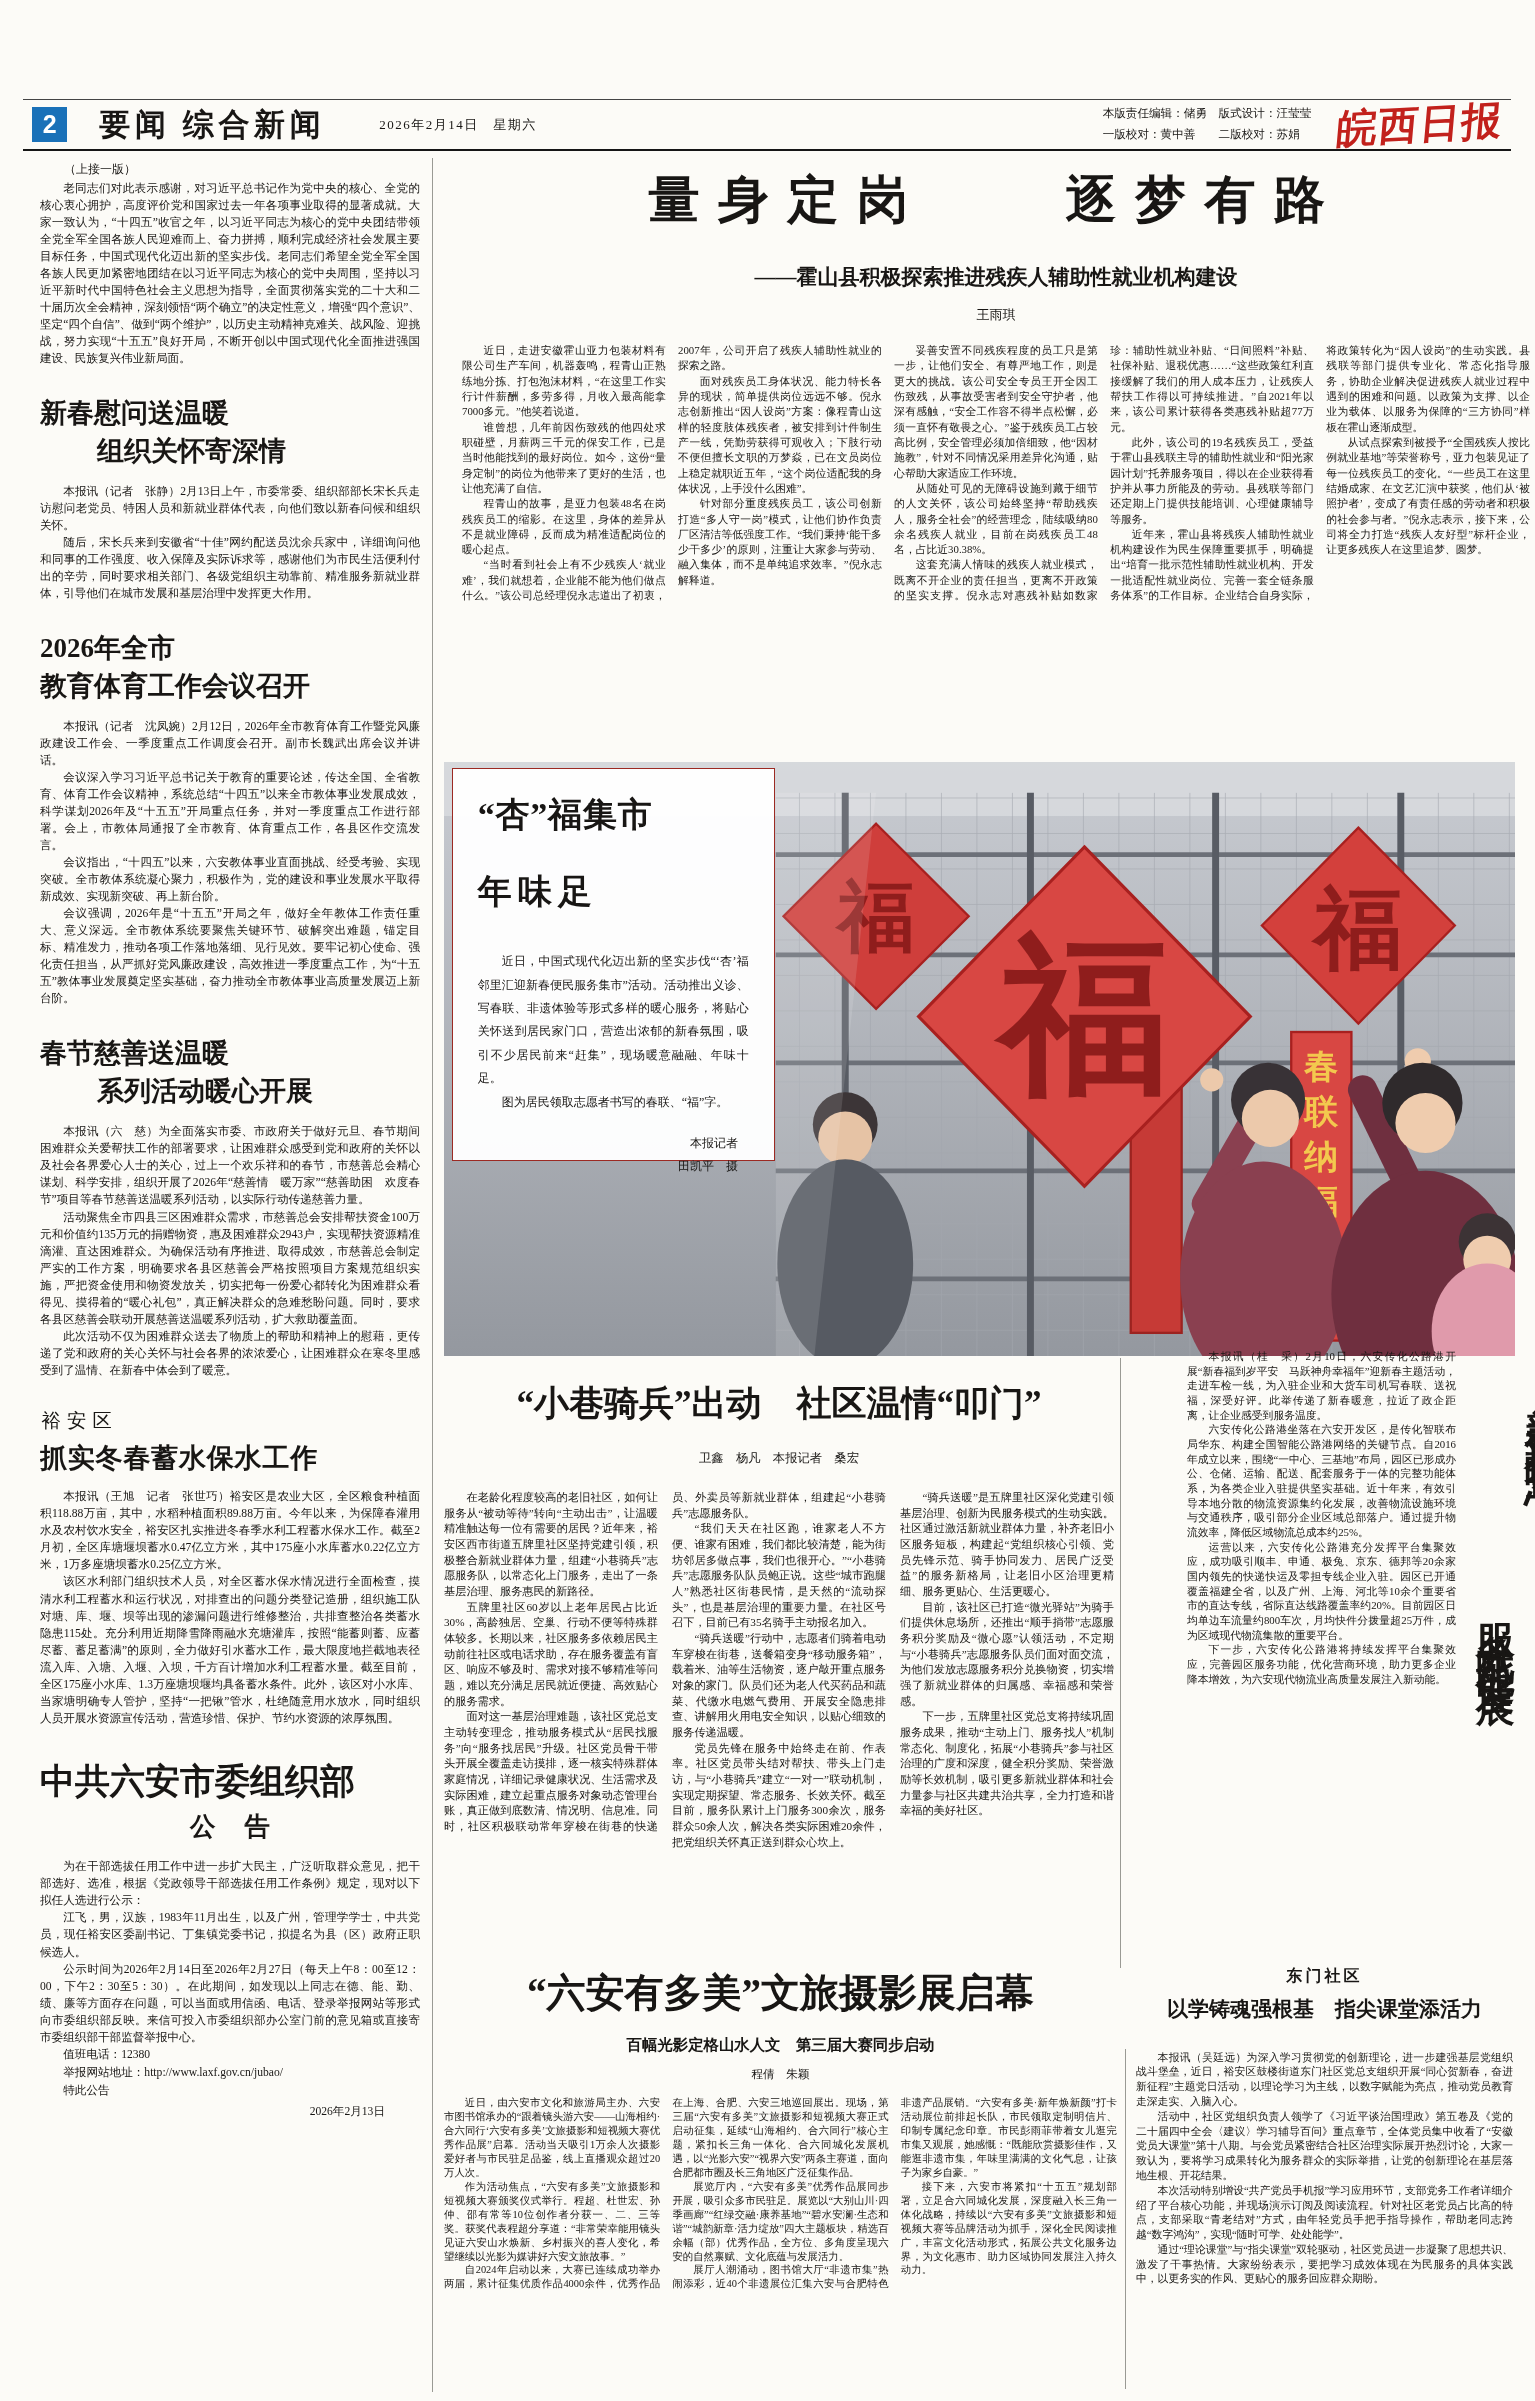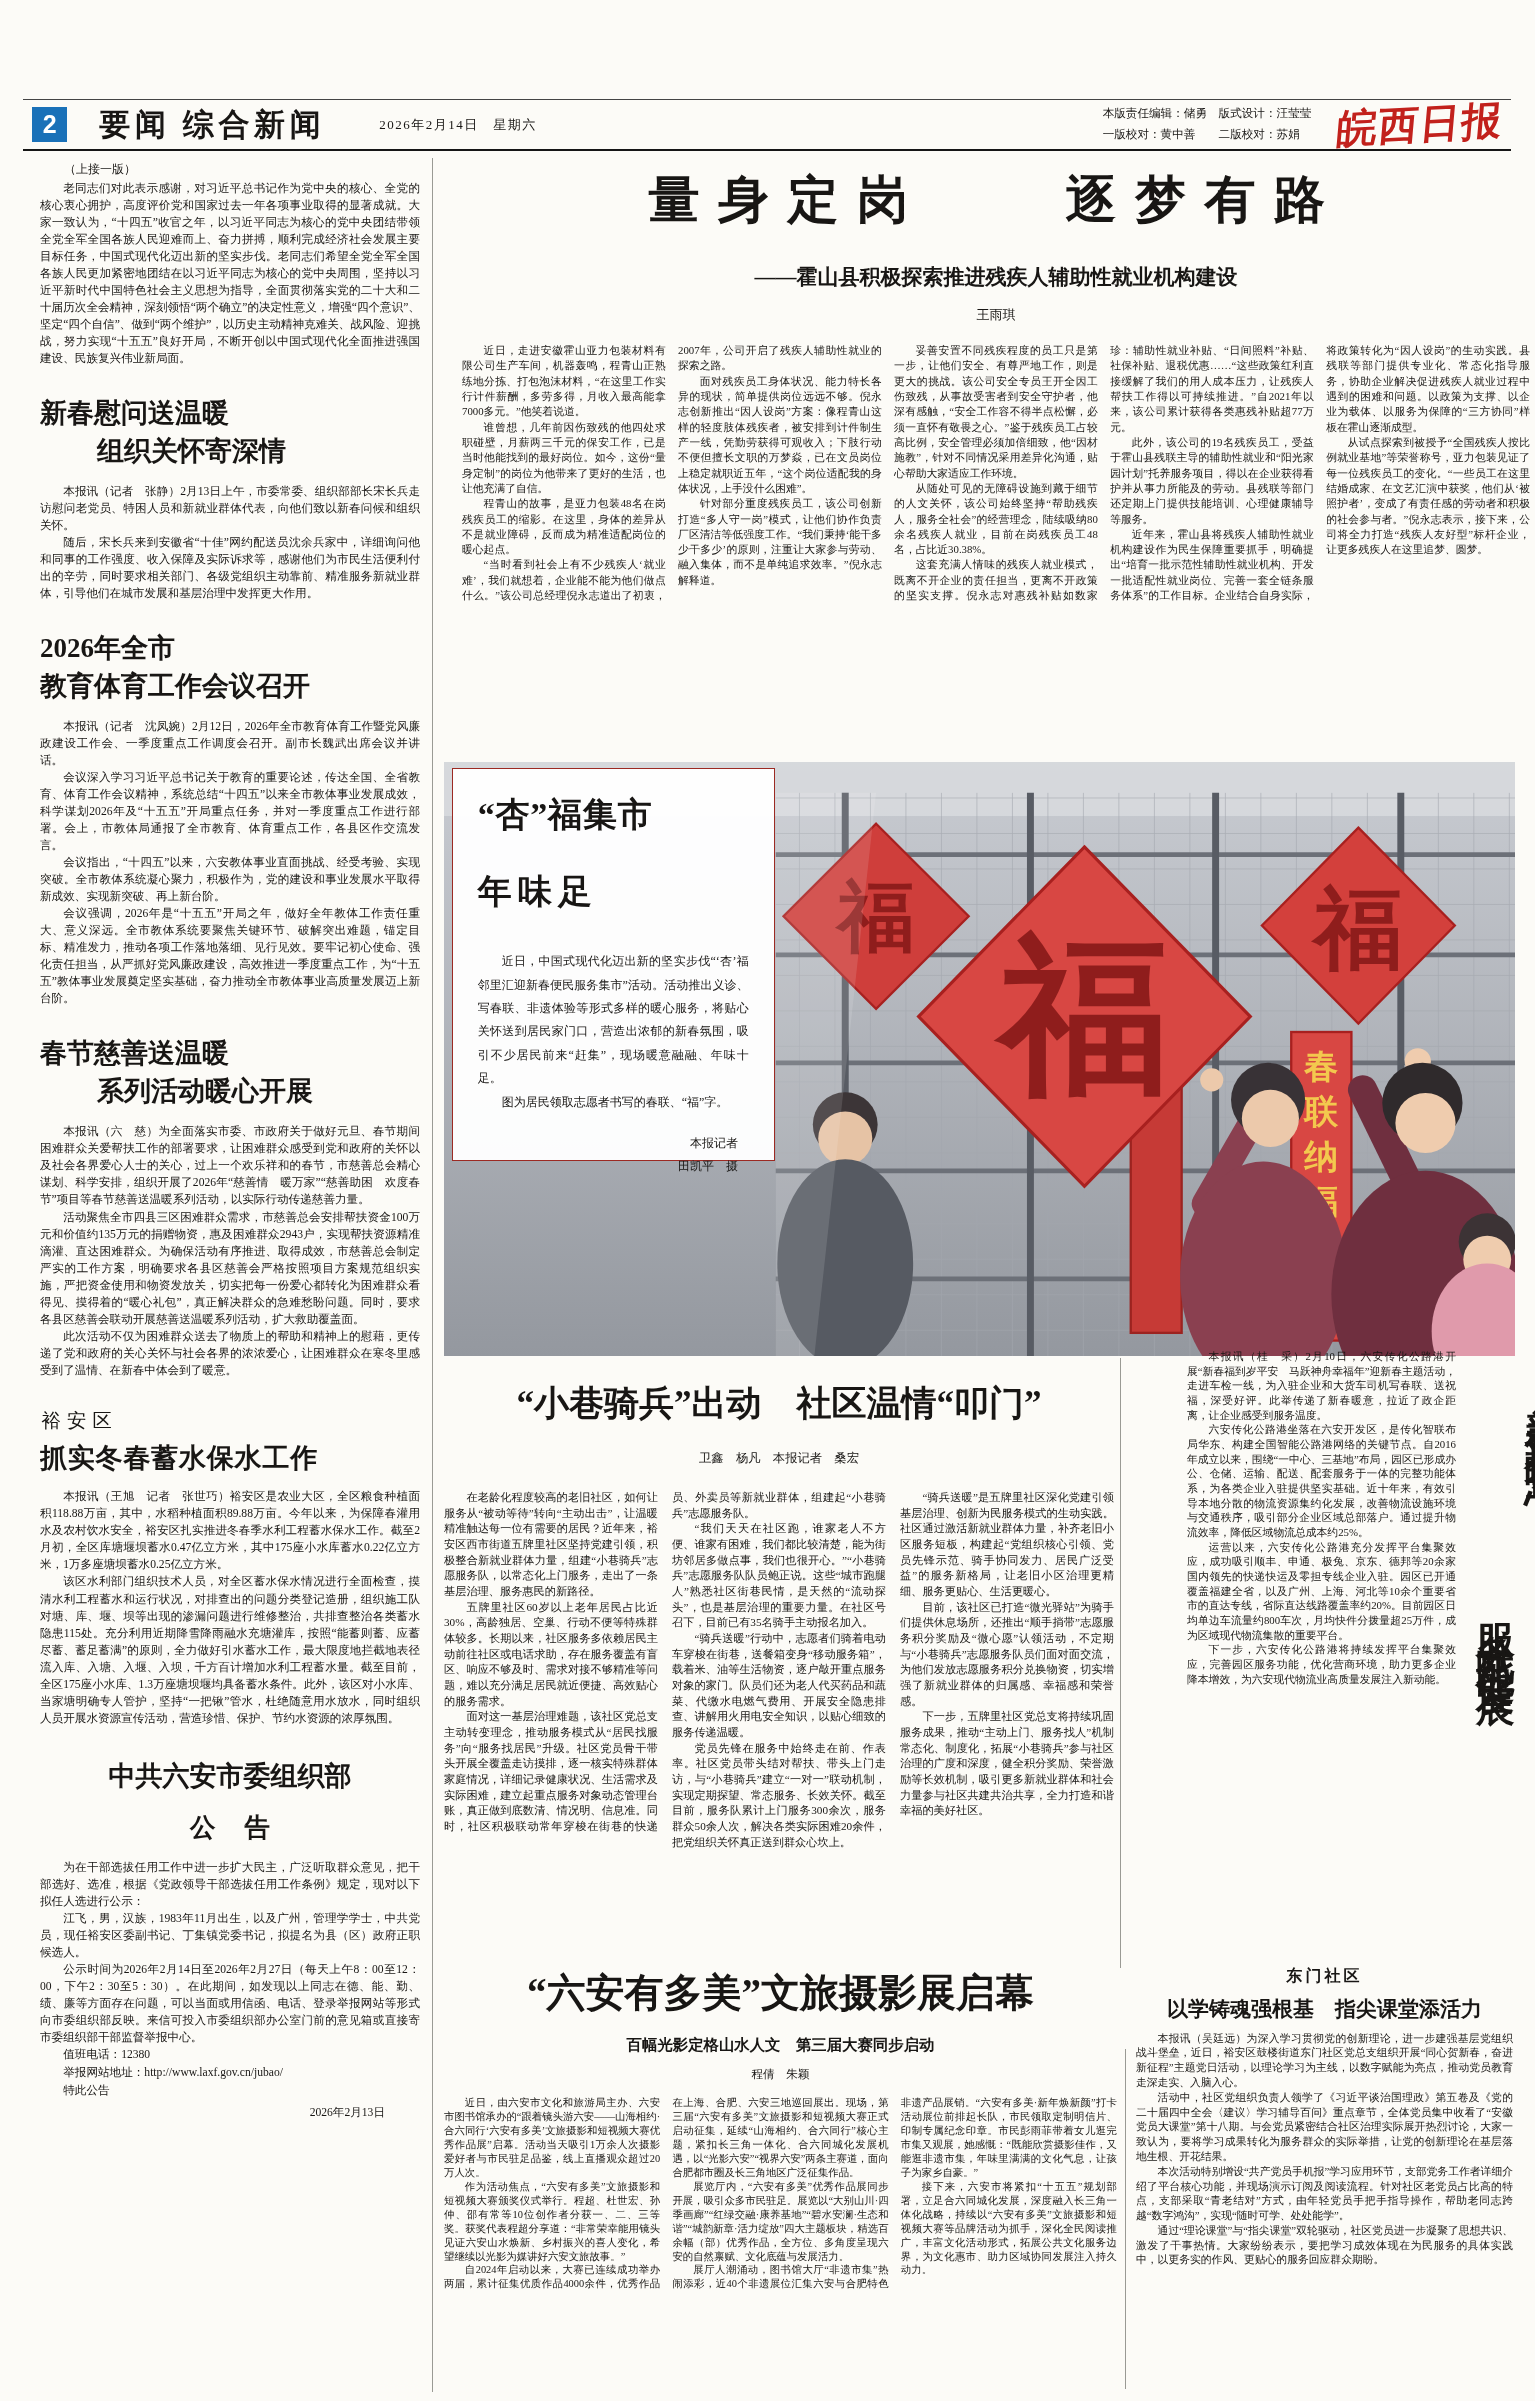--- a/index.html
+++ b/index.html
@@ -25,21 +25,21 @@
   .body-p{margin:0;text-indent:2em;text-align:justify;}
   .left-col .body-p{font-size:11.6px;line-height:1.47;}
   .jump-tag{margin:3.1px 0 1.5px 0;text-indent:2em;font-size:12px;}
   .l-art{margin-top:28px;}
   .lh{margin:0 0 12.3px 0;font-size:27px;font-weight:bold;line-height:1.4;}
   .lh span{display:block;}
   .lh .ind{padding-left:57px;}
   .kicker{font-size:19.3px;margin:0 0 6.2px 1.5px;letter-spacing:6.2px;}
   .lh-one{margin:0 0 12.3px 0;font-size:27px;font-weight:bold;letter-spacing:0.8px;}
   .notice{margin-top:31px;}
-  .notice-org{font-size:27px;font-weight:bold;text-align:center;margin:16px;}
+  .notice-org{font-size:35px;font-weight:bold;margin:0;}
   .notice-title{font-size:25.5px;font-weight:bold;text-align:center;letter-spacing:29px;
                 text-indent:29px;margin:4.6px 0 14px 0;}
   .notice-extra{margin:0;text-indent:2em;font-size:11.6px;line-height:1.55;}
   .notice-date{margin:4.6px 35px 0 0;text-align:right;font-size:11.6px;}
   
   .main-art{position:absolute;left:462px;top:166px;width:1068px;}
   .m-headline{font-size:51px;font-weight:bold;text-align:center;letter-spacing:18.5px;
               margin:0;white-space:nowrap;}
   .m-sub{font-size:21px;font-weight:bold;text-align:center;margin:28px 0 0 0;}
   .m-author{font-size:13px;text-align:center;margin:15.4px 0 0 0;}
@@ -72,21 +72,21 @@
   
   .sheying{position:absolute;left:444px;top:1966px;width:673px;}
   .s-headline{font-size:39px;font-weight:bold;text-align:center;margin:0;white-space:nowrap;}
   .s-sub{font-size:15.4px;font-weight:bold;text-align:center;margin:15.4px 0 0 0;}
   .s-byline{font-size:11.6px;text-align:center;margin:10.8px 0 0 0;}
   .s-body{margin-top:14px;height:315px;overflow:hidden;column-count:3;column-gap:12.3px;}
   .s-body p{font-size:10.4px;line-height:1.34;}
   .dongmen{position:absolute;left:1136px;top:1966px;width:377px;}
   .d-kicker{font-size:16px;font-weight:bold;text-align:center;margin:0;letter-spacing:3.1px;}
   .d-headline{font-size:21px;font-weight:bold;text-align:center;margin:7.7px 0 0 0;white-space:nowrap;}
-  .d-body{margin-top:8px;height:340px;overflow:hidden;}
+  .d-body{margin-top:27px;height:340px;overflow:hidden;}
   .d-body p{font-size:10.8px;line-height:1.37;}
 </style>
 </head>
 <body>
 
 <div class="sheet">
 
   <div class="header">
     <div class="pagenum">2</div>
     <div class="section">要闻 综合新闻</div>

